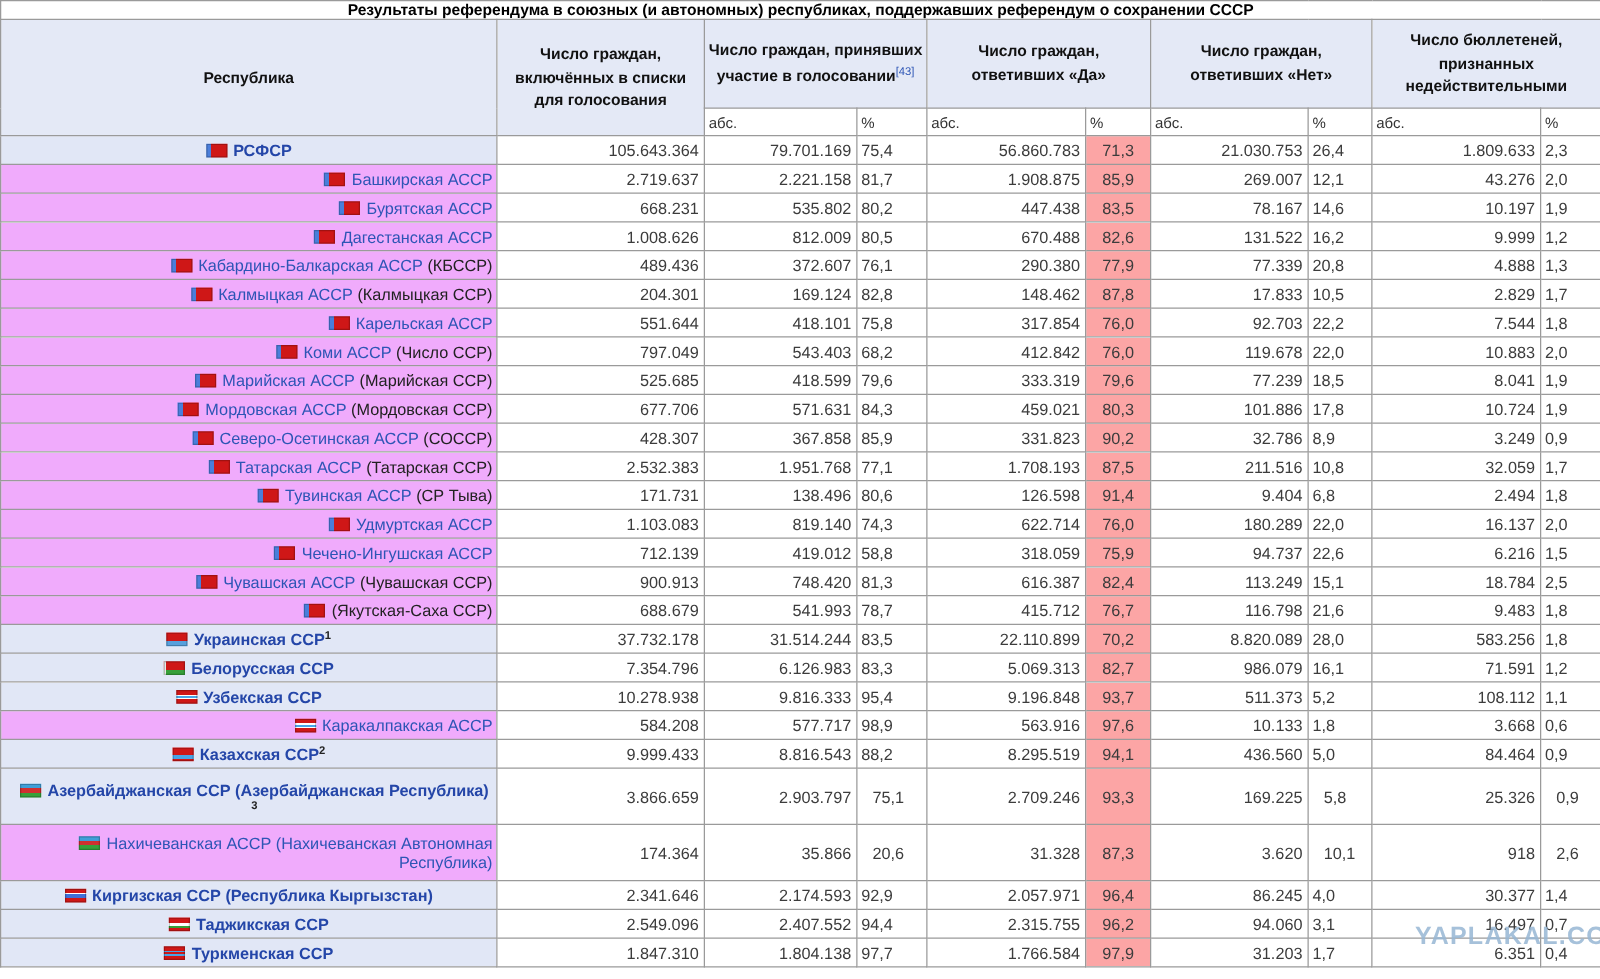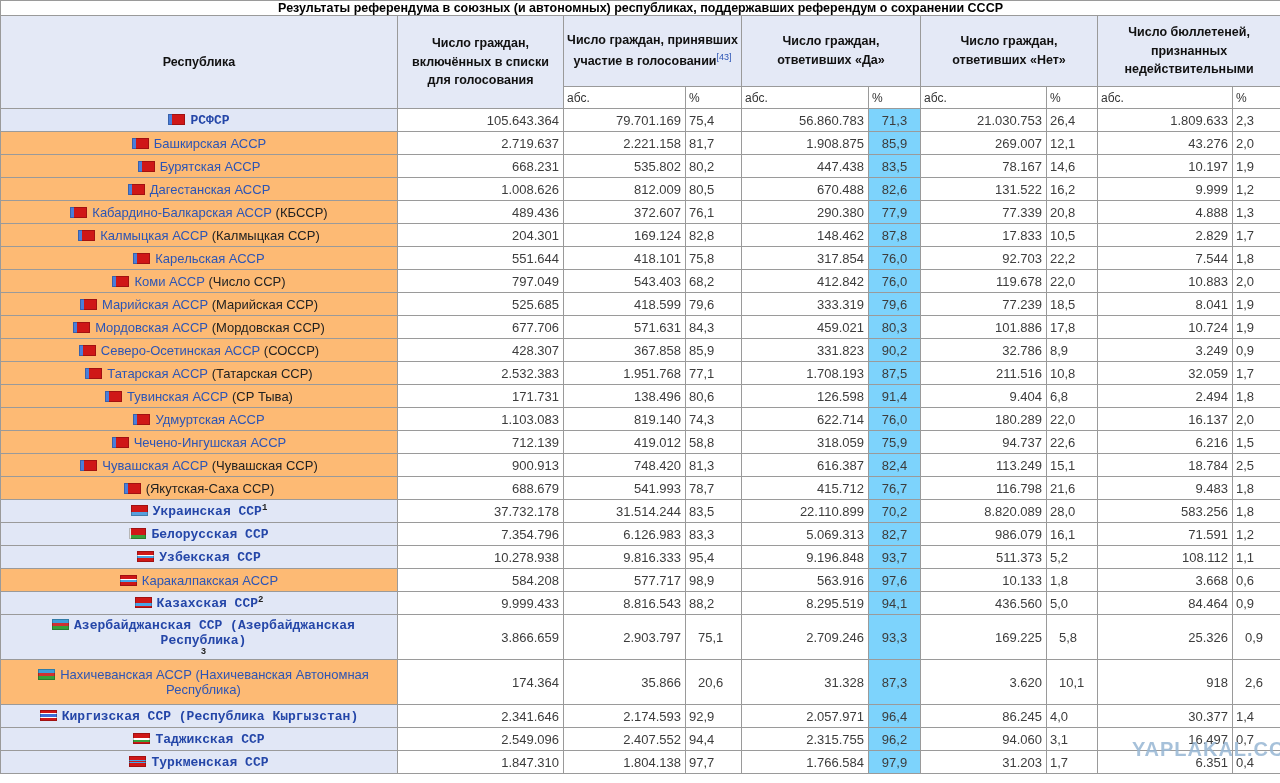--- a/index.html
+++ b/index.html
@@ -9,31 +9,31 @@
   }
   table{border-collapse:collapse;table-layout:fixed;width:1280px;}
   td{border:1px solid #9a9a9a;padding:0 3px;font-size:13px;color:#3c3c3c;overflow:hidden;}
   .title-cell{height:14px;padding:0;text-align:center;font-size:12.5px;font-weight:bold;color:#000;background:#fff;}
   .grouphead{background:#e4e9f6;text-align:center;font-size:12.5px;font-weight:bold;color:#111;line-height:1.5;height:70px;vertical-align:middle;}
   .grouphead sup a{color:#2d55b5;text-decoration:none;font-weight:normal;font-size:9px;}
   .subhead{height:21px;background:#fff;text-align:left;font-weight:normal;font-size:12px;color:#333;margin-left:20px;}
   tr.norm td{height:22px;}
   tr.tall td{height:44px;padding-left:12px;}
   .c-name{font-size:13px;}
-  .c-name.assr{background:#fdba74;text-align:center;}
-  .c-name.union{background:#e1e7f6;text-align:center;font-family:Liberation Mono, monospace;}
+  .c-name.assr{background:#f0abfc;text-align:right;}
+  .c-name.union{background:#e1e7f6;text-align:center;}
   .rep-link{color:#2d55b5;text-decoration:none;cursor:pointer;}
   .union .rep-link{font-weight:bold;color:#2446a8;}
   .rep-plain{color:#222;}
   .rep-sup{font-size:9px;color:#222;}
   .union .rep-sup{font-weight:bold;}
   .sup-block{display:block;line-height:9px;}
   .num{text-align:right;padding-right:4px;}
   .pct{text-align:left;padding-left:3px;}
-  .pct.green{background:#7dd3fc;text-align:center;padding:0;}
+  .pct.green{background:#fca5a5;text-align:center;padding:0;}
   .flag{display:inline-block;width:17px;height:11px;margin-right:5px;vertical-align:-1px;
         box-shadow:inset 0 0 0 1px rgba(0,0,0,.22);}
   .flag-rsfsr{background:linear-gradient(90deg,#4a7edb 0 24%,#cf1717 24%);}
   .flag-ukr{background:linear-gradient(180deg,#cf1717 0 64%,#57a0dd 64%);}
   .flag-bssr{background:linear-gradient(90deg,#e9e9e9 0 12%,rgba(0,0,0,0) 12%),
              linear-gradient(180deg,#cf1717 0 66%,#37a03a 66%);}
   .flag-uzssr{background:linear-gradient(180deg,#cf1717 0 34%,#fff 34% 42%,#49a4e6 42% 60%,#fff 60% 68%,#cf1717 68%);}
   .flag-kazssr{background:linear-gradient(180deg,#cf1717 0 58%,#49a4e6 58% 84%,#cf1717 84%);}
   .flag-az{background:linear-gradient(180deg,#3f9fd8 0 34%,#d03030 34% 67%,#37a03a 67%);}
   .flag-kgssr{background:linear-gradient(180deg,#cf1717 0 30%,#fff 30% 36%,#3f6fd8 36% 64%,#fff 64% 70%,#cf1717 70%);}

